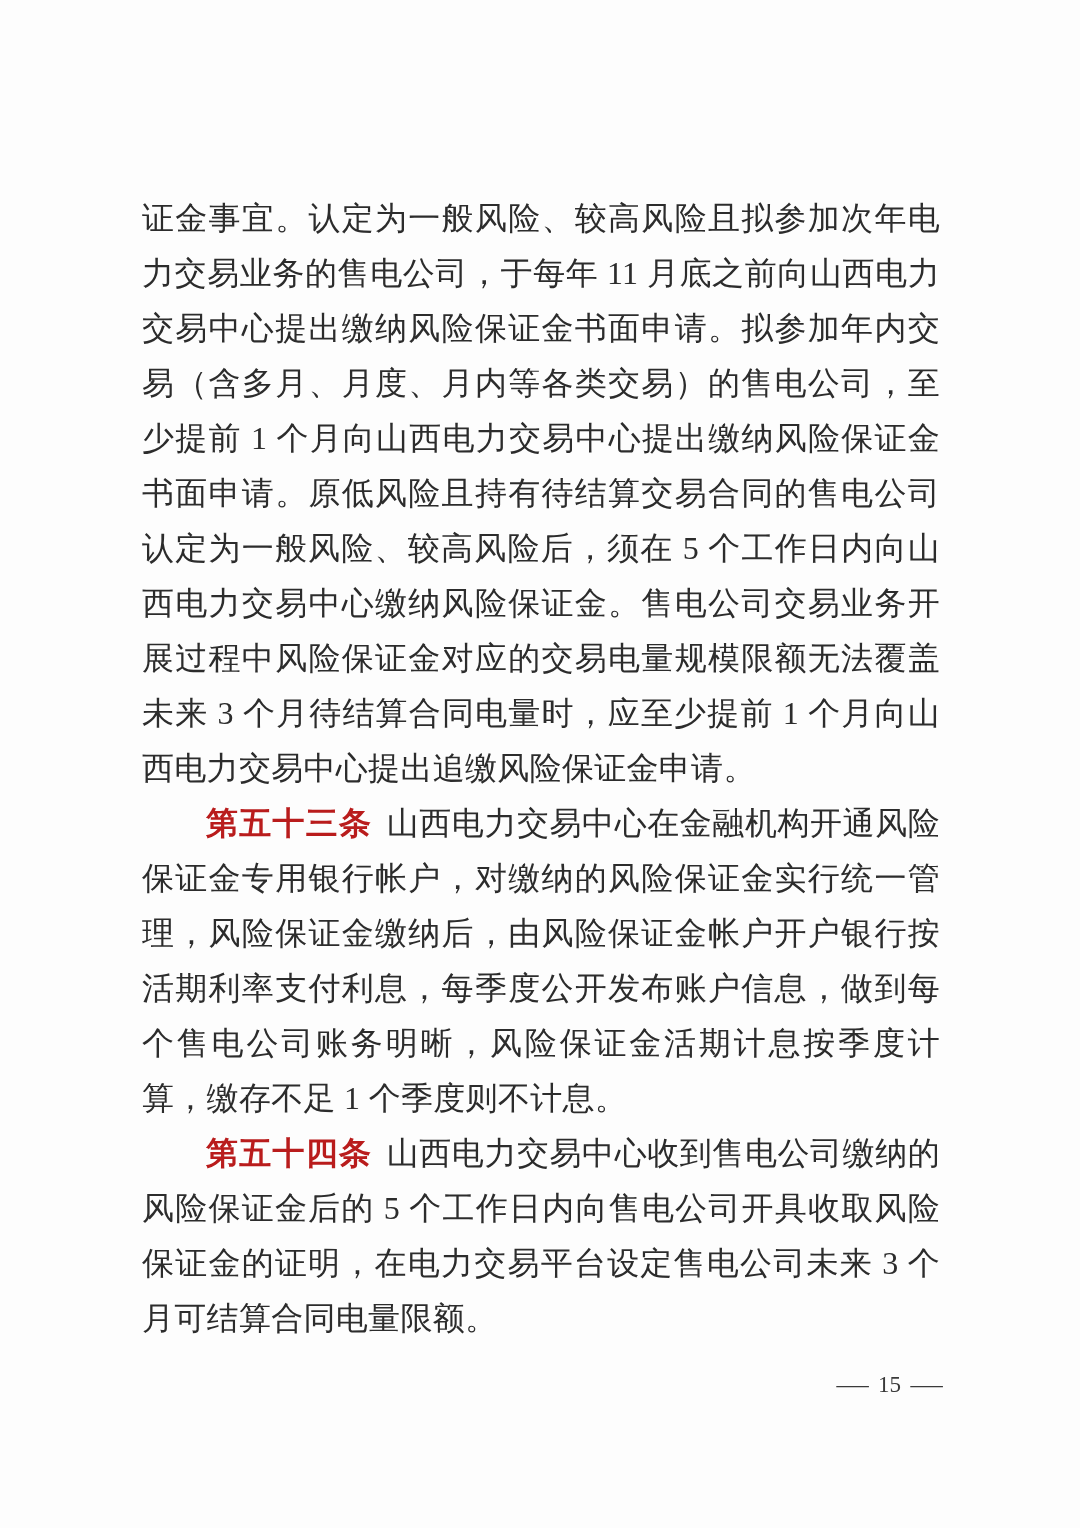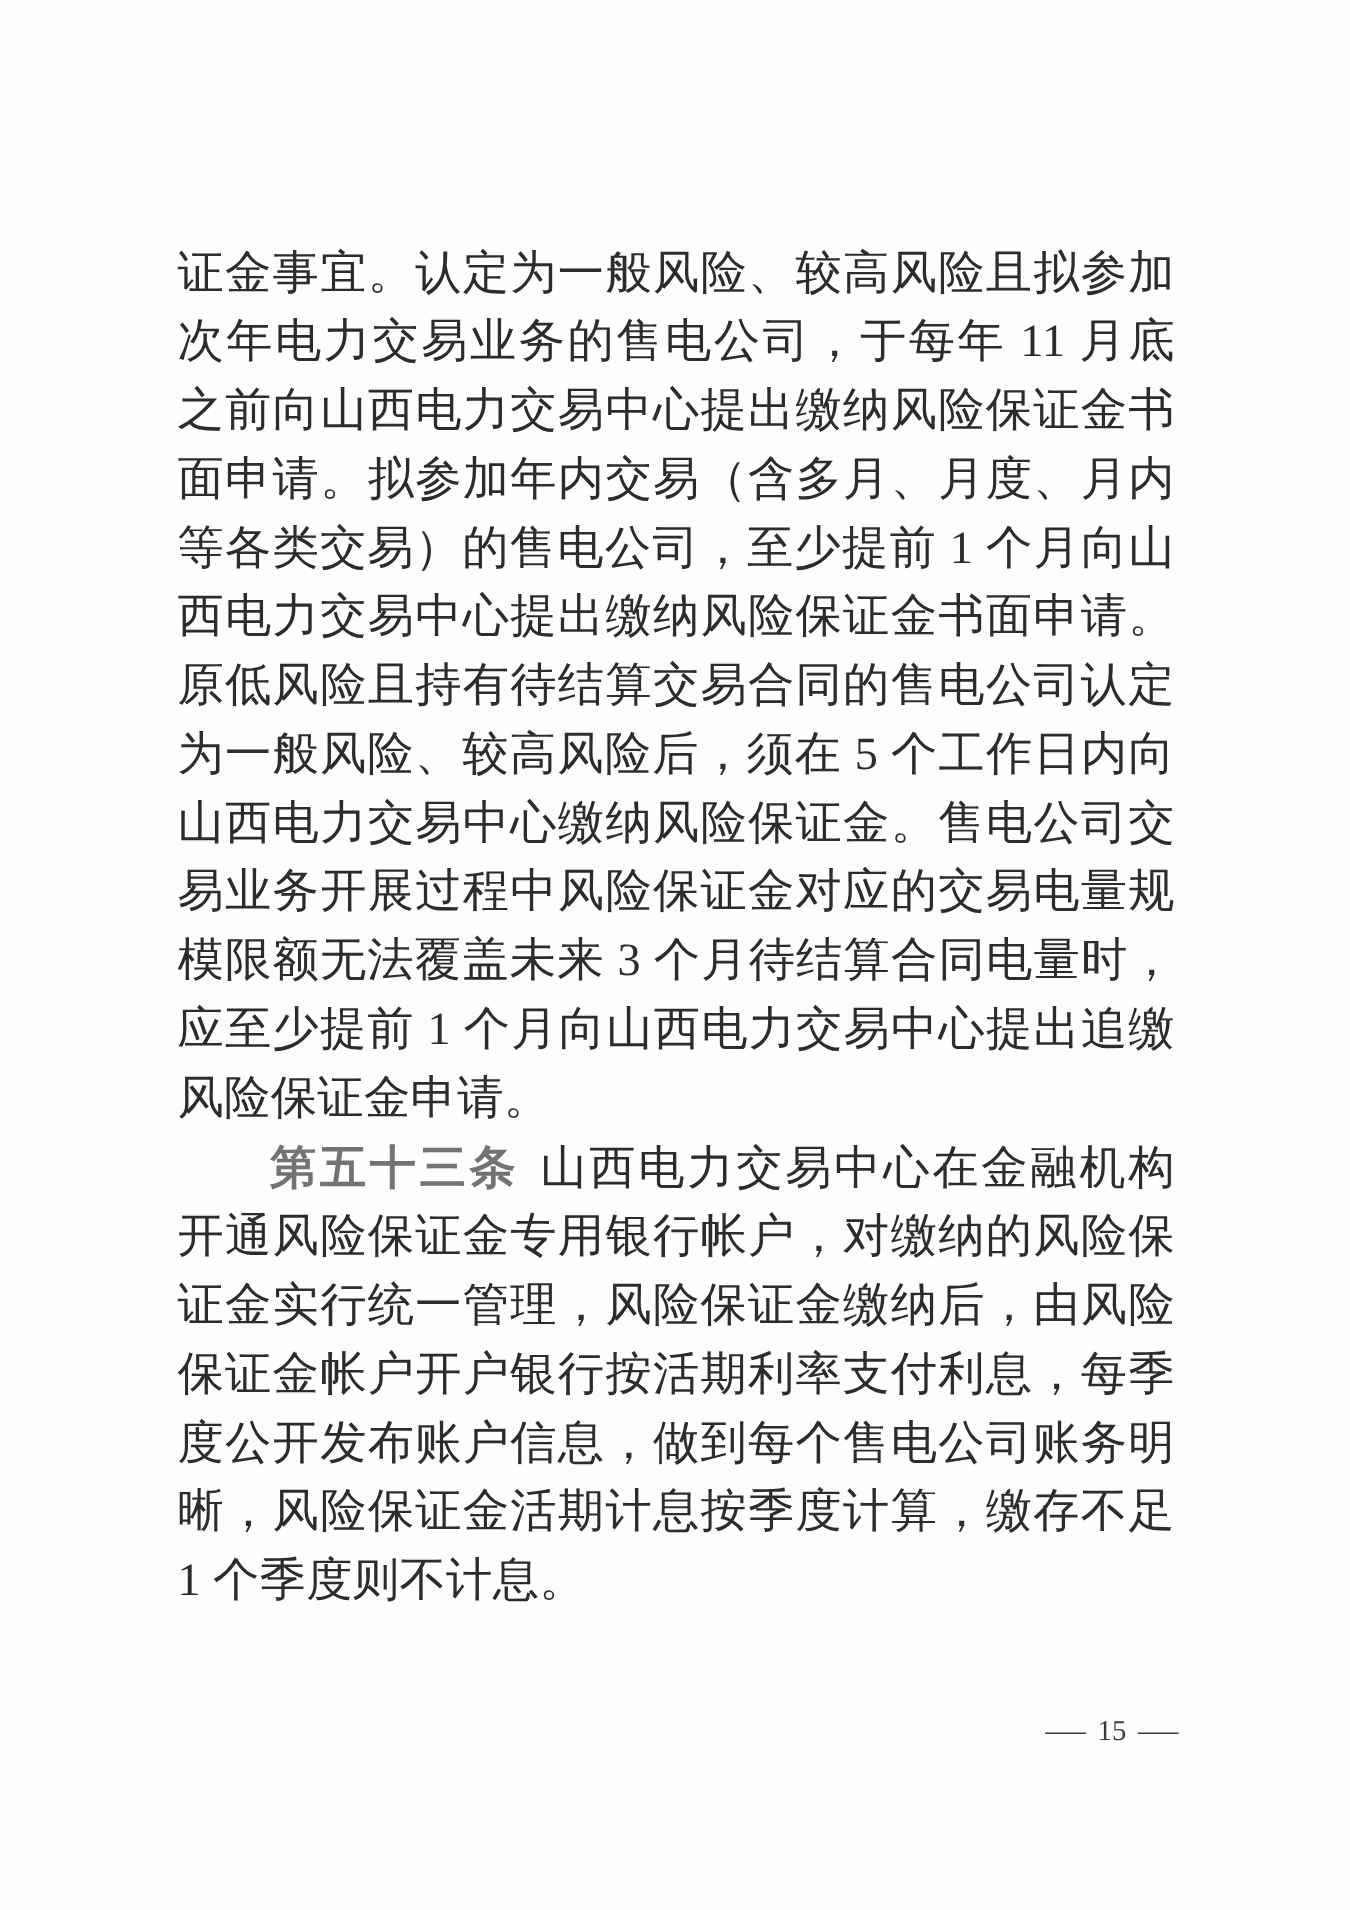--- a/index.html
+++ b/index.html
@@ -13,37 +13,37 @@
     height: 1528px;
     background: #fdfdfd;
     overflow: hidden;
     font-family: "Liberation Serif", "DejaVu Serif", serif;
   }
   .doc {
     position: absolute;
     left: 142px;
     top: 191px;
     width: 798px;
-    font-size: 37px;
+    font-size: 32px;
     line-height: 55px;
     color: #2c2c2c;
     text-align: justify;
     text-justify: inter-ideograph;
     letter-spacing: 0.3px;
   }
   .para {
     margin: 0;
     word-break: break-all;
   }
   .para.indent {
     text-indent: 2em;
   }
   .lead {
     font-weight: 700;
-    color: #737373;
+    color: #b91c1c;
     font-family: "Liberation Sans", "DejaVu Sans", sans-serif;
     margin-right: 0.45em;
     letter-spacing: 1px;
   }
   .footer {
     position: absolute;
     top: 1372px;
     right: 142px;
     display: flex;
     align-items: center;
@@ -58,19 +58,20 @@
     display: inline-block;
   }
 </style>
 </head>
 <body>
 
 <div class="page">
   <div class="doc" id="doc-body">
       <p class="para">证金事宜。认定为一般风险、较高风险且拟参加次年电力交易业务的售电公司，于每年 11 月底之前向山西电力交易中心提出缴纳风险保证金书面申请。拟参加年内交易（含多月、月度、月内等各类交易）的售电公司，至少提前 1 个月向山西电力交易中心提出缴纳风险保证金书面申请。原低风险且持有待结算交易合同的售电公司认定为一般风险、较高风险后，须在 5 个工作日内向山西电力交易中心缴纳风险保证金。售电公司交易业务开展过程中风险保证金对应的交易电量规模限额无法覆盖未来 3 个月待结算合同电量时，应至少提前 1 个月向山西电力交易中心提出追缴风险保证金申请。</p>
       <p class="para indent"><span class="lead">第五十三条</span>山西电力交易中心在金融机构开通风险保证金专用银行帐户，对缴纳的风险保证金实行统一管理，风险保证金缴纳后，由风险保证金帐户开户银行按活期利率支付利息，每季度公开发布账户信息，做到每个售电公司账务明晰，风险保证金活期计息按季度计算，缴存不足 1 个季度则不计息。</p>
+      <p class="para indent"><span class="lead">第五十四条</span>山西电力交易中心收到售电公司缴纳的风险保证金后的 5 个工作日内向售电公司开具收取风险保证金的证明，在电力交易平台设定售电公司未来 3 个月可结算合同电量限额。</p>
     </div>
   <div class="footer">
     <span class="dash">—</span>
     <span>15</span>
     <span class="dash">—</span>
   </div>
 </div>
 
 </body></html>

